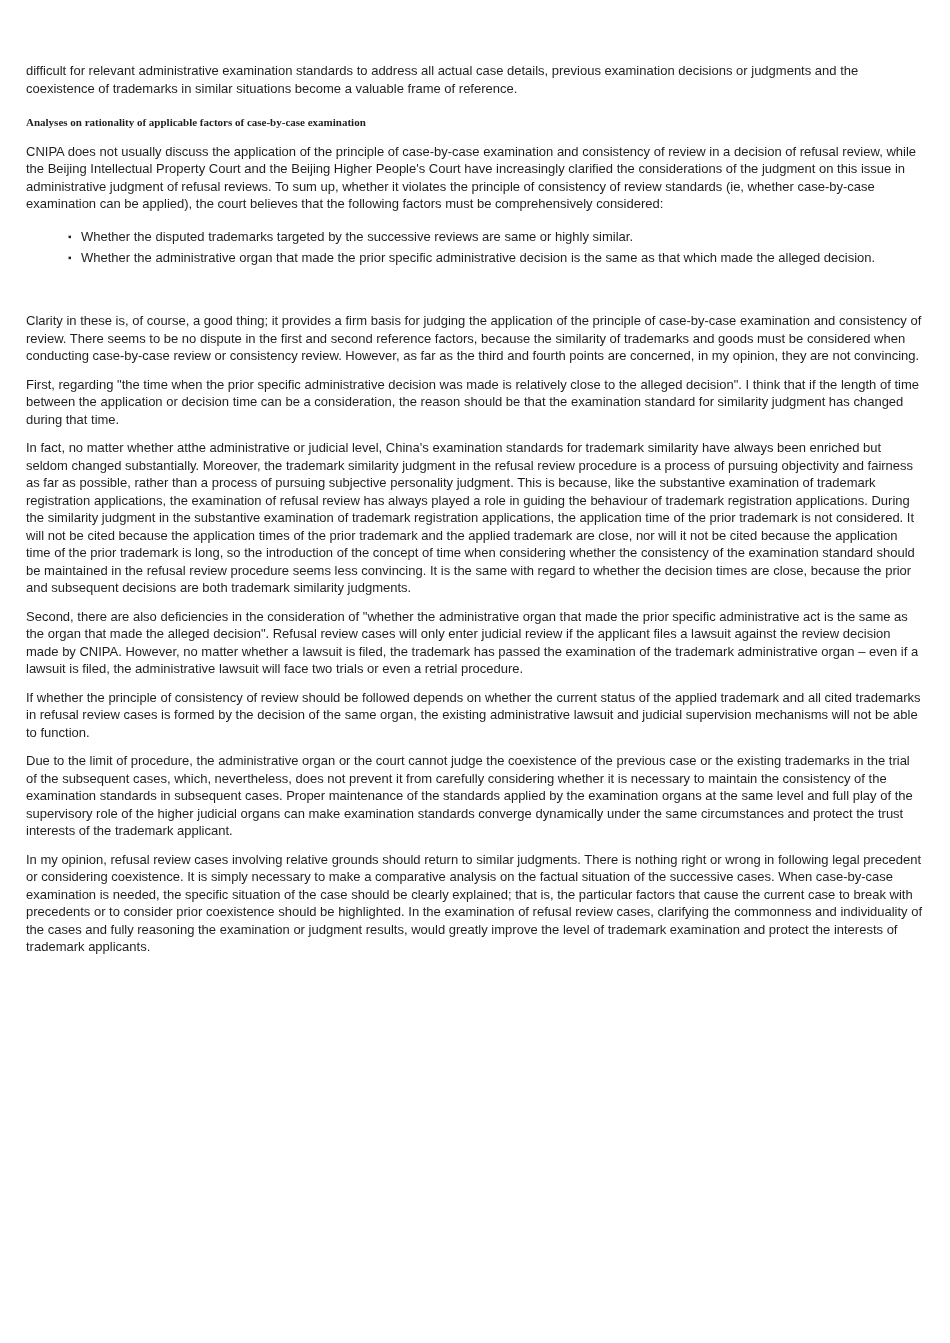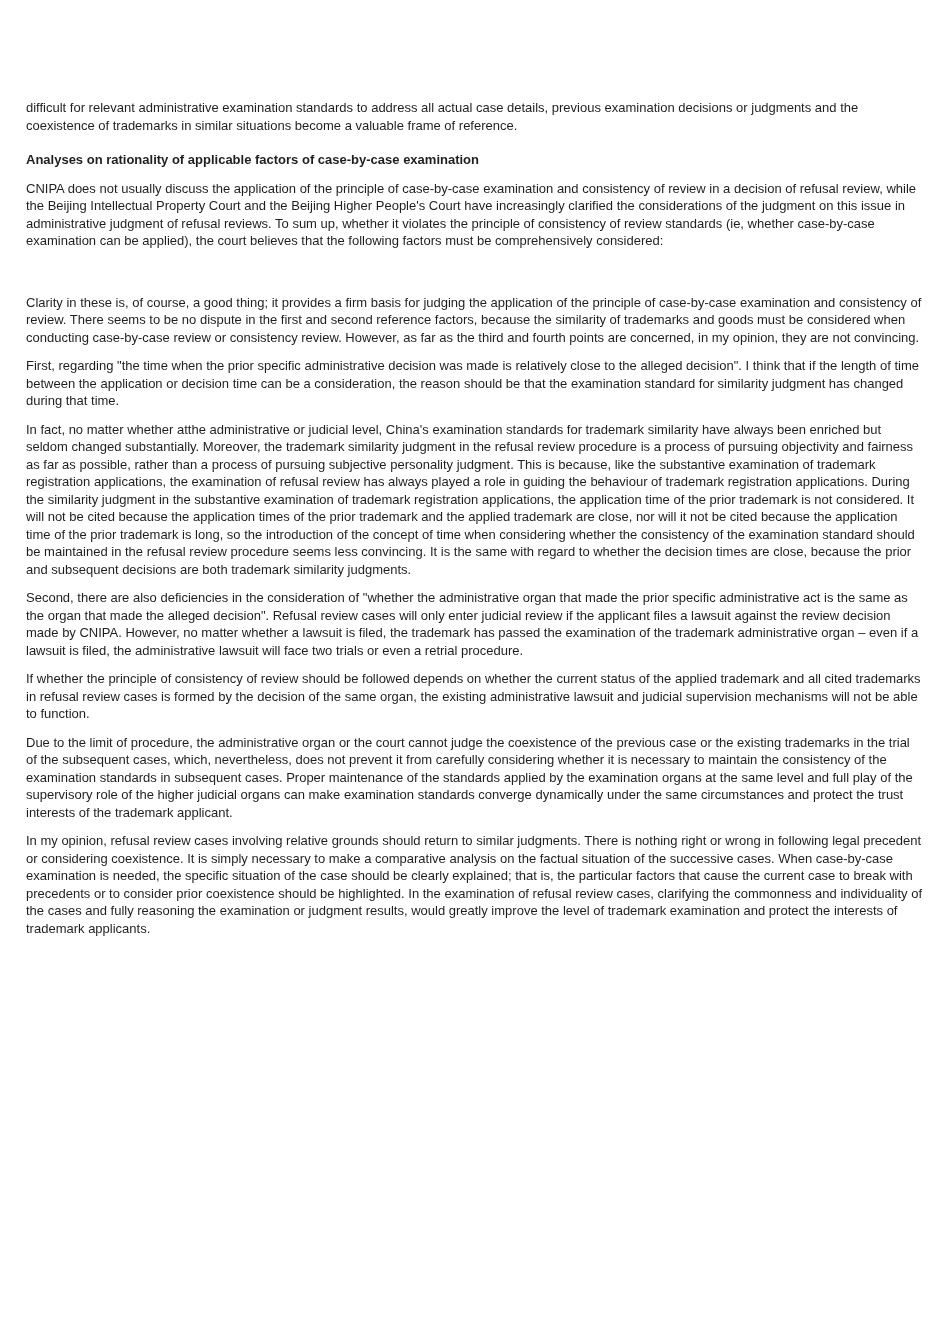--- a/index.html
+++ b/index.html
@@ -13,31 +13,31 @@
     font-family: "Liberation Sans", "DejaVu Sans", sans-serif;
     color: #1f1f1f;
     overflow: hidden;
   }
   .page {
     box-sizing: border-box;
     width: 950px;
     padding: 62px 26px 40px 26px;
     font-size: 13px;
     line-height: 17.5px;
-    margin-top: 37px;
     -webkit-font-smoothing: antialiased;
   }
   .page p {
     margin: 0 0 11px 0;
   }
   .section-heading {
-    font-size: 13px;
+    font-size: 11px;
     font-weight: bold;
     margin: 17px 0 11px 0;
     line-height: 17.5px;
+    font-family: Liberation Serif, serif;
   }
   ul.factor-list {
     list-style: none;
     margin: 13px 0 44px 0;
     padding: 0 0 0 42px;
   }
   ul.factor-list li {
     position: relative;
     padding-left: 13px;
     line-height: 21.3px;
@@ -58,20 +58,22 @@
 
 <div class="page">
 
   <p>difficult for relevant administrative examination standards to address all actual case details, previous examination decisions or judgments and the coexistence of trademarks in similar situations become a valuable frame of reference.</p>
 
   <h2 class="section-heading">Analyses on rationality of applicable factors of case-by-case examination</h2>
 
   <p>CNIPA does not usually discuss the application of the principle of case-by-case examination and consistency of review in a decision of refusal review, while the Beijing Intellectual Property Court and the Beijing Higher People's Court have increasingly clarified the considerations of the judgment on this issue in administrative judgment of refusal reviews. To sum up, whether it violates the principle of consistency of review standards (ie, whether case-by-case examination can be applied), the court believes that the following factors must be comprehensively considered:</p>
 
   <ul class="factor-list">
+    <li>Whether the disputed trademarks targeted by the successive reviews are same or highly similar.</li>
+    <li>Whether the administrative organ that made the prior specific administrative decision is the same as that which made the alleged decision.</li>
   </ul>
 
   <p>Clarity in these is, of course, a good thing; it provides a firm basis for judging the application of the principle of case-by-case examination and consistency of review. There seems to be no dispute in the first and second reference factors, because the similarity of trademarks and goods must be considered when conducting case-by-case review or consistency review. However, as far as the third and fourth points are concerned, in my opinion, they are not convincing.</p>
 
   <p>First, regarding "the time when the prior specific administrative decision was made is relatively close to the alleged decision". I think that if the length of time between the application or decision time can be a consideration, the reason should be that the examination standard for similarity judgment has changed during that time.</p>
 
   <p>In fact, no matter whether atthe administrative or judicial level, China's examination standards for trademark similarity have always been enriched but seldom changed substantially. Moreover, the trademark similarity judgment in the refusal review procedure is a process of pursuing objectivity and fairness as far as possible, rather than a process of pursuing subjective personality judgment. This is because, like the substantive examination of trademark registration applications, the examination of refusal review has always played a role in guiding the behaviour of trademark registration applications. During the similarity judgment in the substantive examination of trademark registration applications, the application time of the prior trademark is not considered. It will not be cited because the application times of the prior trademark and the applied trademark are close, nor will it not be cited because the application time of the prior trademark is long, so the introduction of the concept of time when considering whether the consistency of the examination standard should be maintained in the refusal review procedure seems less convincing. It is the same with regard to whether the decision times are close, because the prior and subsequent decisions are both trademark similarity judgments.</p>
 
   <p>Second, there are also deficiencies in the consideration of "whether the administrative organ that made the prior specific administrative act is the same as the organ that made the alleged decision". Refusal review cases will only enter judicial review if the applicant files a lawsuit against the review decision made by CNIPA. However, no matter whether a lawsuit is filed, the trademark has passed the examination of the trademark administrative organ – even if a lawsuit is filed, the administrative lawsuit will face two trials or even a retrial procedure.</p>
 

